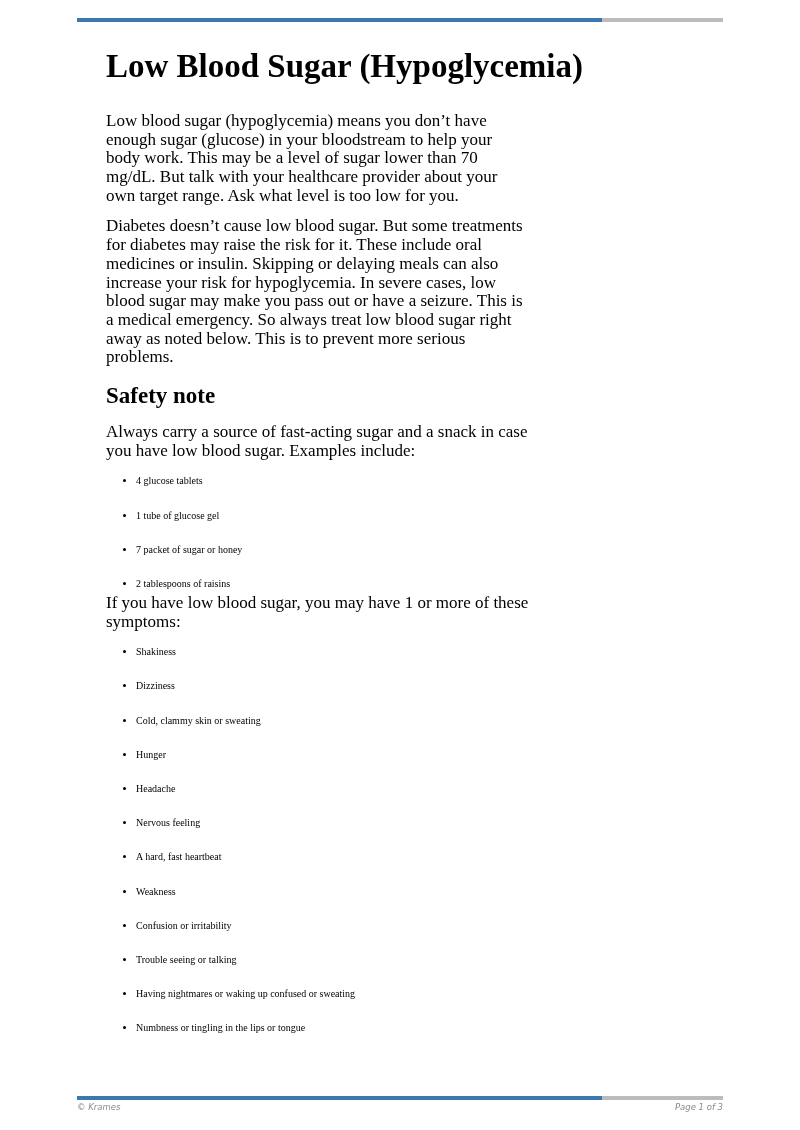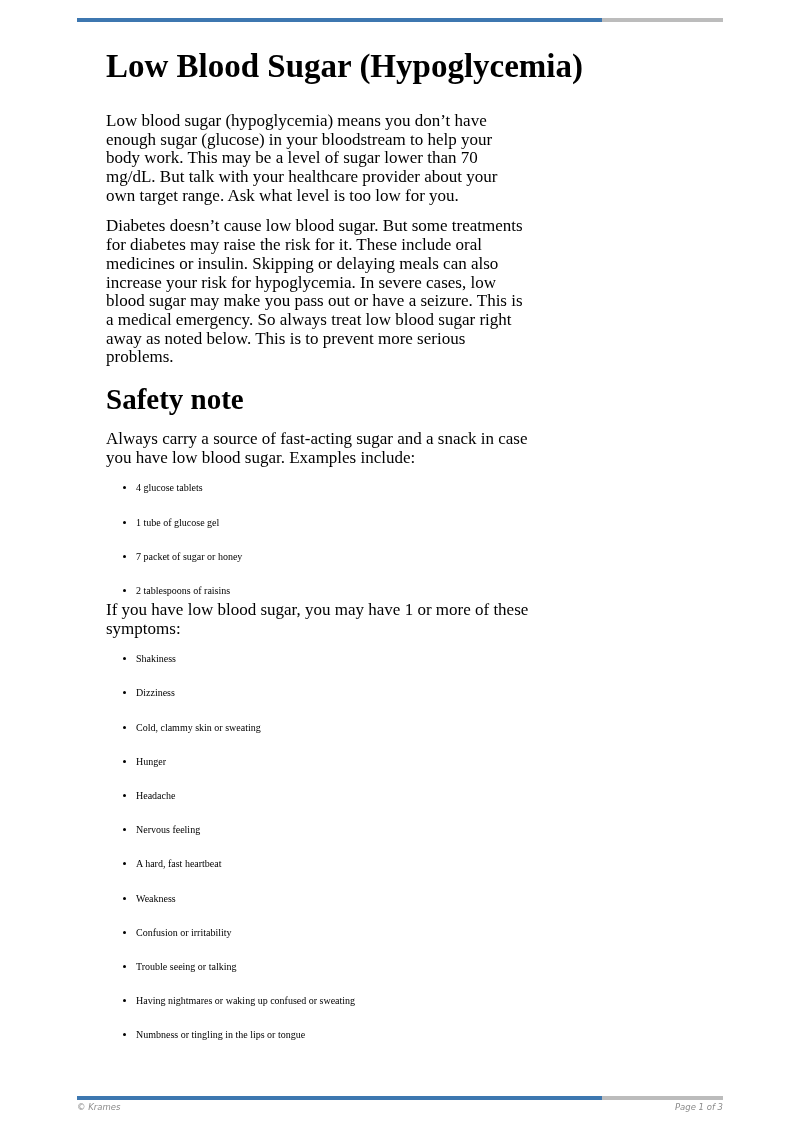--- a/index.html
+++ b/index.html
@@ -22,21 +22,21 @@
 
   h1 {
     margin: 25px 0 26px;
     font-size: 33px;
     line-height: 1.18;
     font-weight: bold;
     white-space: nowrap;
   }
   h2 {
     margin: 16px 0 14px;
-    font-size: 29px;
+    font-size: 23px;
     font-weight: bold;
   }
   p {
     margin: 0 0 12px;
     font-size: 17px;
     line-height: 18.7px;
   }
   ul {
     margin: 6px 0 0;
     padding: 0 0 0 30px;

